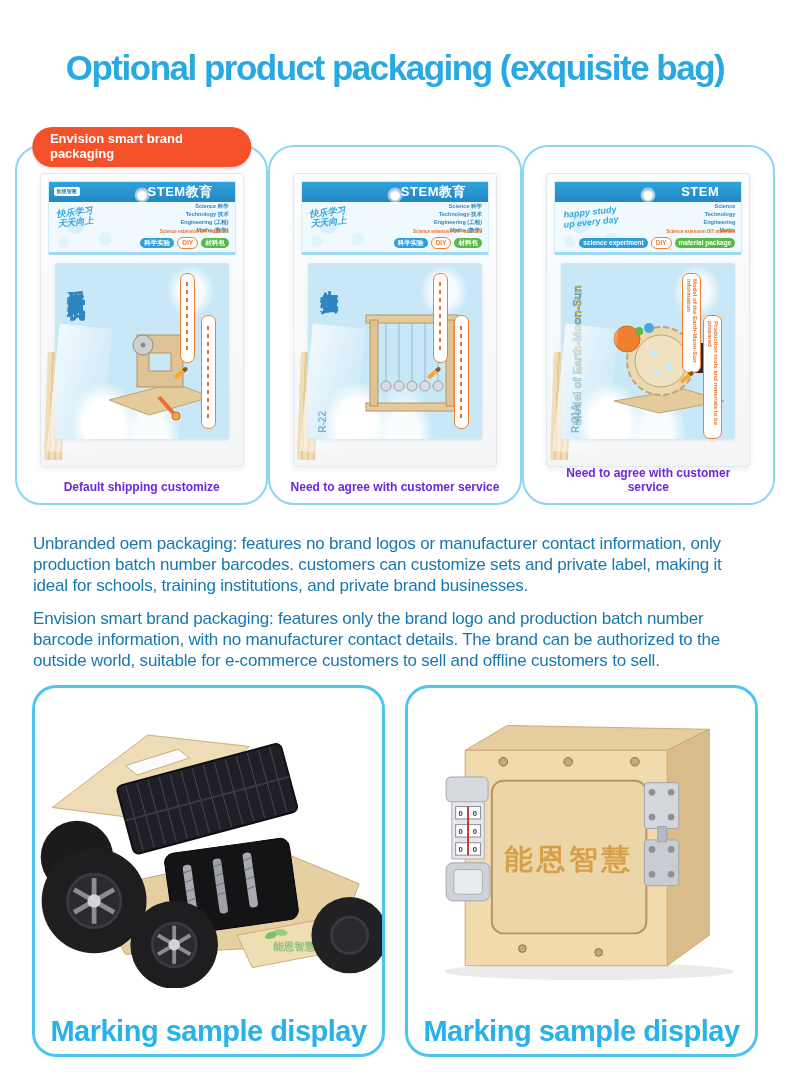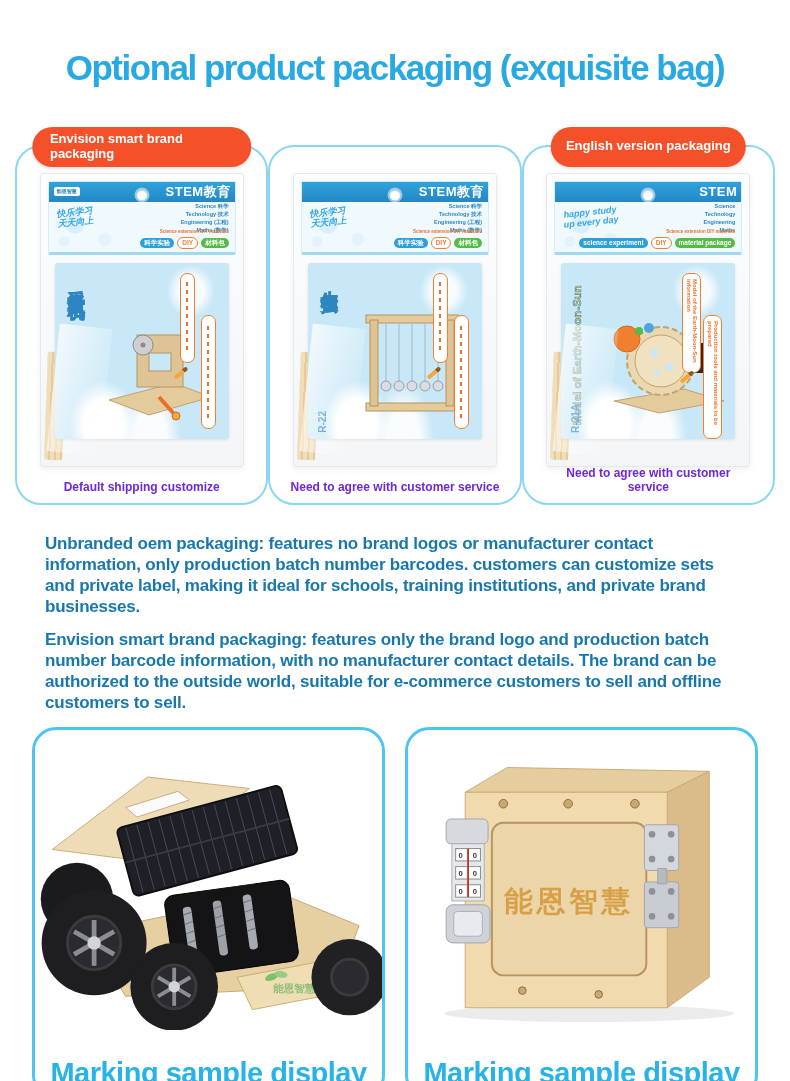--- a/index.html
+++ b/index.html
@@ -35,21 +35,21 @@
     opacity:.85;transform:rotate(2deg);}
 
   .hcard{margin:7px 7px 0;height:74px;background:#EFF9FE;border:1px solid #D6ECF7;border-bottom:3px solid #9FD9F2;
     border-radius:2px;position:relative;box-sizing:border-box;
     background-image:radial-gradient(circle at 14% 60%,#D9EFFB 0 9px,transparent 10px),
       radial-gradient(circle at 30% 82%,#E2F3FC 0 6px,transparent 7px),
       radial-gradient(circle at 8% 85%,#E2F3FC 0 5px,transparent 6px);}
   .hc-bar{height:20px;background:linear-gradient(180deg,#2FA3DC,#2387C4);display:flex;align-items:center;position:relative;}
   .logo-box{margin-left:5px;background:#fff;color:#2387C4;font-size:5px;font-weight:bold;
     padding:2px 3px;border-radius:2px;line-height:1;}
-  .stem-title{margin-left:auto;padding-right:4px;color:#fff;font-weight:800;font-size:13px;letter-spacing:.5px;}
+  .stem-title{margin-left:auto;padding-right:22px;color:#fff;font-weight:800;font-size:13px;letter-spacing:.5px;}
   .hang-hole{position:absolute;left:50%;top:13px;transform:translate(-50%,-50%);width:11px;height:11px;
     background:#fff;border-radius:50%;box-shadow:inset 0 1px 2px rgba(0,0,0,.25),0 0 0 2px rgba(255,255,255,.5);}
   .hc-mid{position:relative;height:34px;}
   .slogan{position:absolute;left:8px;top:5px;color:#36A7DE;font-size:9px;font-weight:bold;font-style:italic;
     transform:rotate(-6deg);line-height:1.15;text-align:center;white-space:nowrap;}
   .subjects{position:absolute;right:6px;top:1px;text-align:right;font-size:5.5px;color:#2E86C1;
     line-height:1.45;font-weight:bold;}
   .subjects span{display:block;}
   .hc-bot{height:14px;display:flex;align-items:center;justify-content:flex-end;gap:3px;padding-right:6px;position:relative;}
   .badge-note{position:absolute;top:-7px;right:6px;font-size:4.5px;color:#E8702A;font-weight:bold;}
@@ -75,21 +75,21 @@
   .ipill .dashes{width:2px;height:82%;background:repeating-linear-gradient(#E8702A 0 4px,transparent 4px 8px);}
   .ipill.t{writing-mode:vertical-rl;font-size:6px;font-weight:bold;color:#E8702A;padding:5px 2px;line-height:1.1;}
   .ip1{right:34px;top:10px;width:13px;height:88px;}
   .ip2{right:13px;top:52px;width:13px;height:112px;}
   .pencil{position:absolute;width:16px;height:4px;border-radius:2px;transform:rotate(-40deg);
     background:linear-gradient(90deg,#F4A83C 70%,#8B5A2B 70%);}
   .model{position:absolute;left:44px;top:42px;}
 
   
   .desc{margin:28px 33px 0;}
-  .desc p{margin:0 12px 12px;color:#1878AE;font-weight:bold;font-size:17px;line-height:1.24;letter-spacing:-0.2px;}
+  .desc p{margin:0 0 12px;color:#1878AE;font-weight:normal;font-size:17px;line-height:1.24;letter-spacing:-0.2px;}
 
   
   .samples{display:flex;gap:20px;margin:14px 32px 0;}
   .sample{flex:1;height:366px;border:3px solid #4DC5F0;border-radius:24px;position:relative;
     overflow:hidden;background:#fff;}
   .sample svg{display:block;width:100%;height:300px;}
   .sample-caption{position:absolute;bottom:6px;left:0;right:0;text-align:center;color:#27B3E8;
     font-weight:800;font-size:29px;letter-spacing:-0.5px;}
 </style>
 </head>
@@ -203,21 +203,20 @@
             <div class="dashes"></div>
           </div>
         <div class="pencil" style="right:40px;top:108px;"></div>
         <div class="vcode">R-22</div>
       </div>
     </div>
     <div class="caption">Need to agree with customer service</div>
   </div>
 
   <div class="panel">
-    <div class="banner narrow">English version packaging</div>
     <div class="bag">
       <div class="sticks"></div>
       <div class="hcard">
         <div class="hc-bar">
           <span class="stem-title">STEM</span>
           <span class="hang-hole"></span>
         </div>
         <div class="hc-mid">
           <div class="slogan">
             <span>happy study</span><br>

